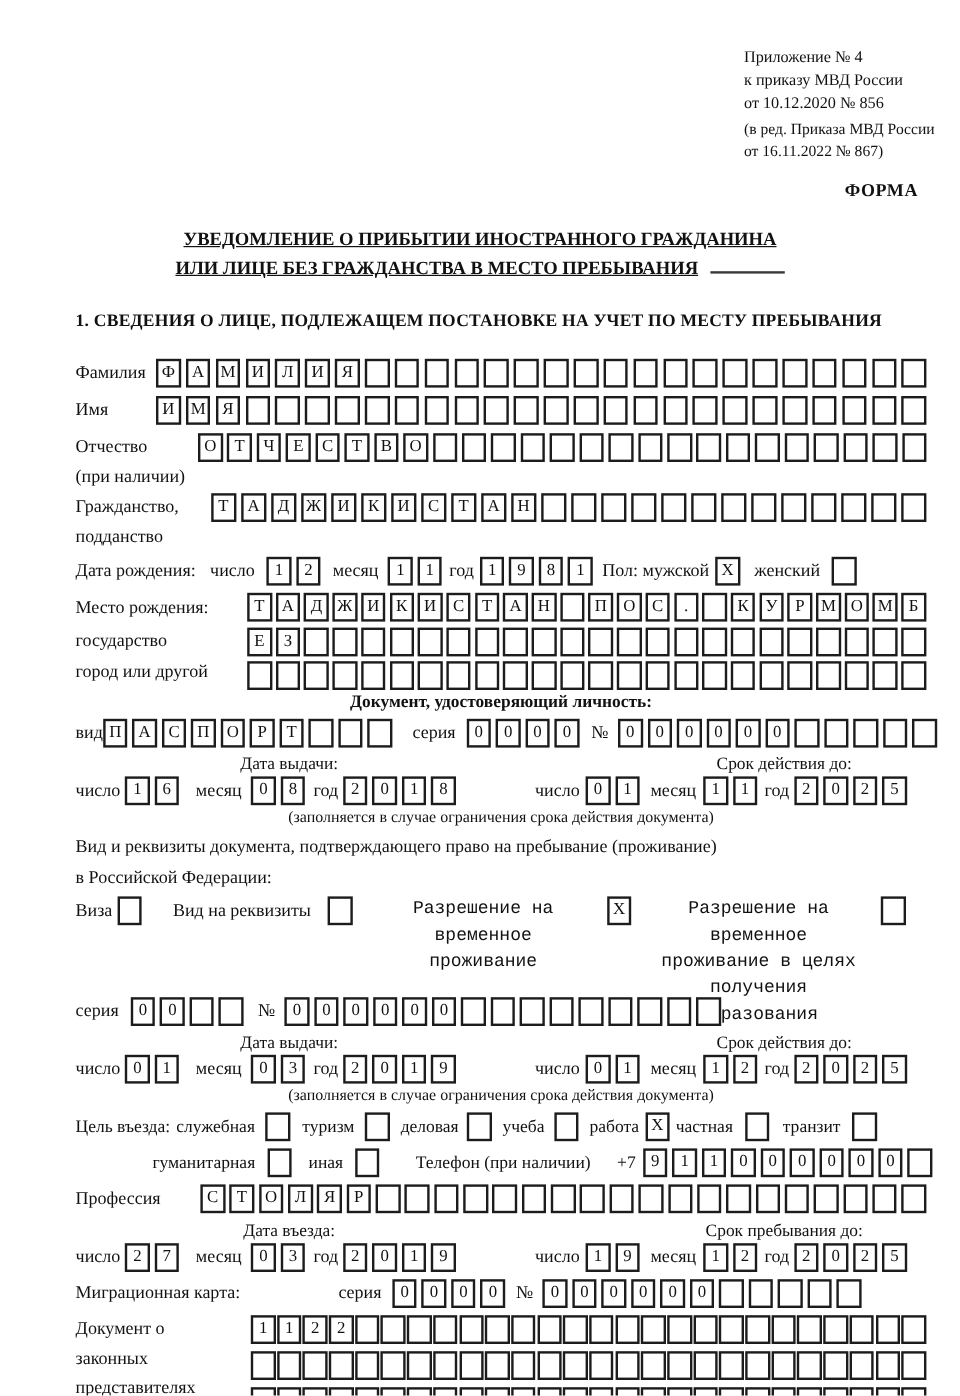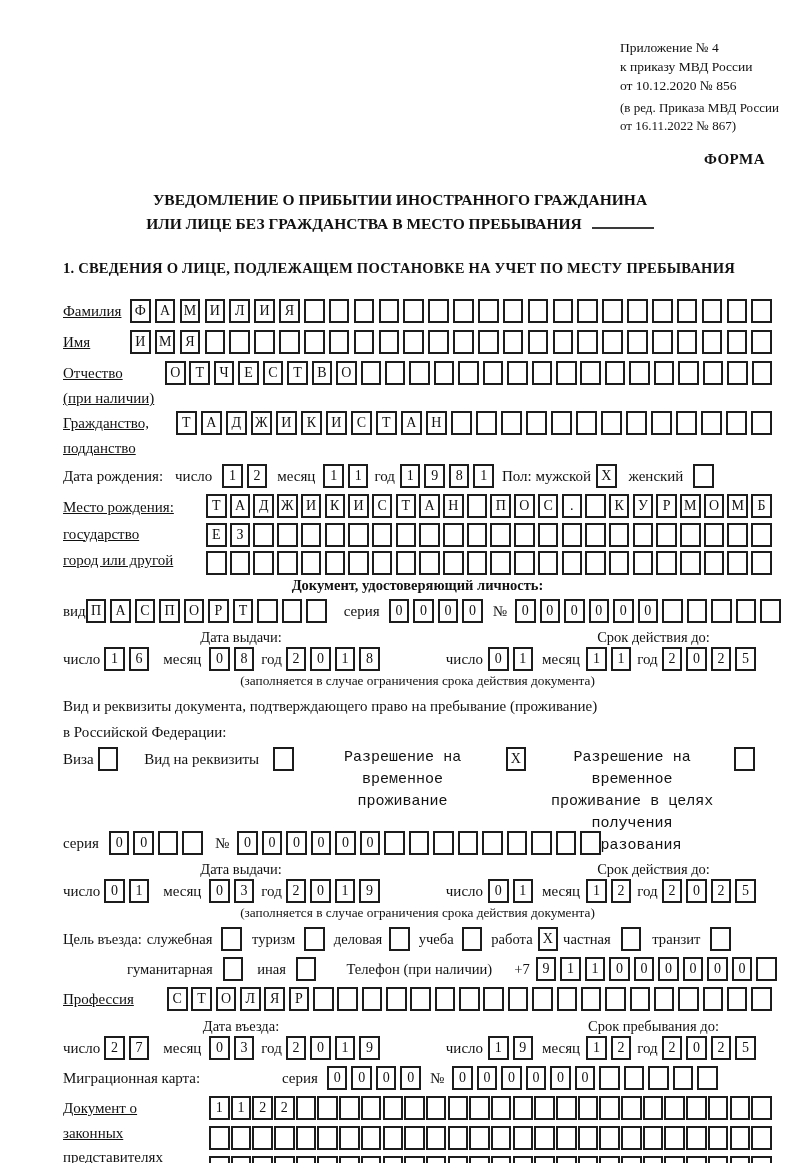--- a/index.html
+++ b/index.html
@@ -6,27 +6,27 @@
   body{
     width:800px;height:1163px;overflow:hidden;position:relative;
     font-family:"Liberation Serif","DejaVu Serif",serif;
     color:#111;
   }
   .page{width:800px;height:1163px;}
   
   .hdr{margin:38px 0 0 620px;font-size:13.5px;line-height:19px;}
   .hdr-amend{margin-top:4px;font-size:13px;line-height:18px;}
   .forma{margin:16px 35px 0 0;text-align:right;font-weight:bold;font-size:15px;letter-spacing:.5px;}
-  .title{margin-top:20px;text-align:center;font-weight:bold;font-size:15.5px;line-height:24px;}
+  .title{margin-top:20px;text-align:center;font-weight:bold;font-size:15.5px;line-height:24px;text-decoration:underline;}
   .t-underline{display:inline-block;width:62px;border-bottom:2.5px solid #3a3a3a;margin-left:10px;}
   .sec-head{margin:24px 28px 0 63px;font-weight:bold;font-size:14.6px;letter-spacing:.2px;white-space:nowrap;}
   
   .form{margin:22px 28px 0 63px;width:709px;font-size:15px;}
   .frow{display:flex;align-items:flex-start;margin-bottom:6px;}
-  .flabel{flex-shrink:0;line-height:25px;text-decoration:underline;}
+  .flabel{flex-shrink:0;line-height:25px;}
   .flabel .l2{display:block;}
   
   .cells{display:flex;gap:4px;}
   .cells-fill{flex:1;display:flex;justify-content:space-between;}
   .cell{
     box-sizing:content-box;width:16.5px;height:20px;border:2px solid #1c1c1c;
     display:inline-flex;align-items:center;justify-content:center;
     font-size:14px;line-height:20px;flex-shrink:0;background:#fff;
   }
   .lab{line-height:24px;white-space:nowrap;}

